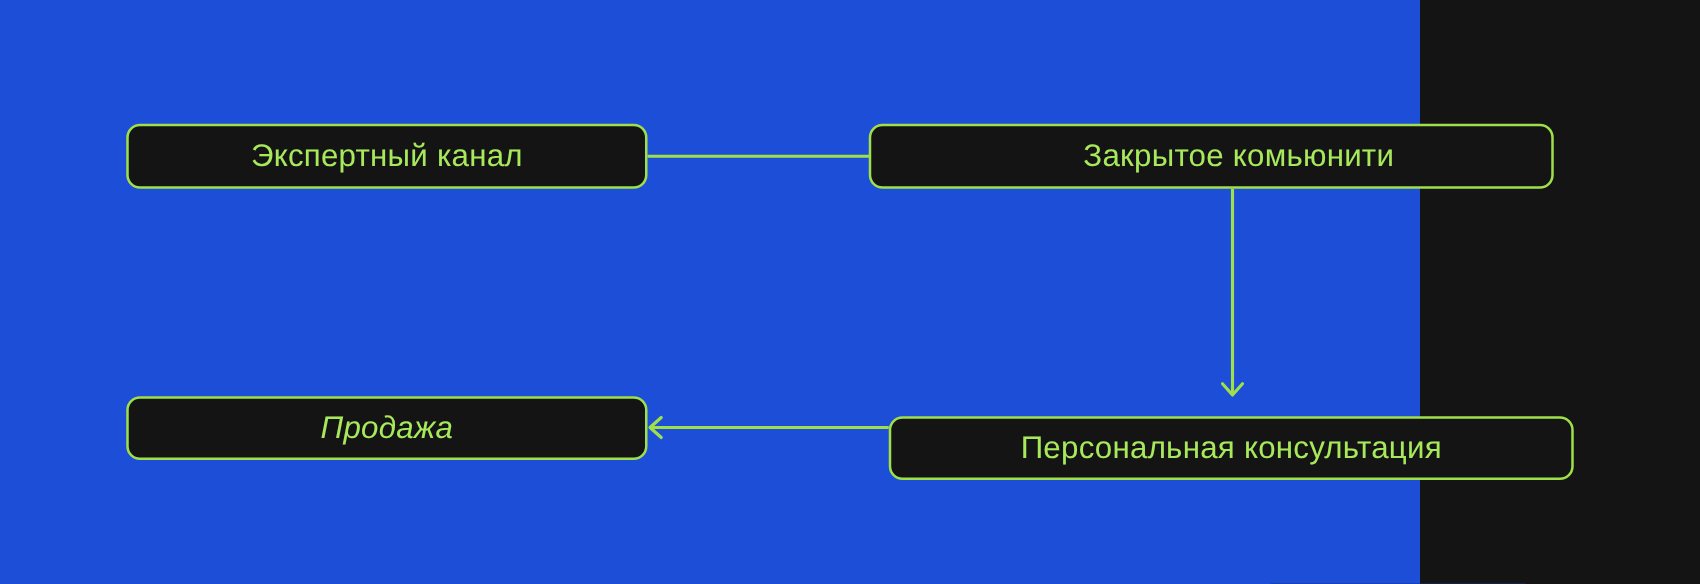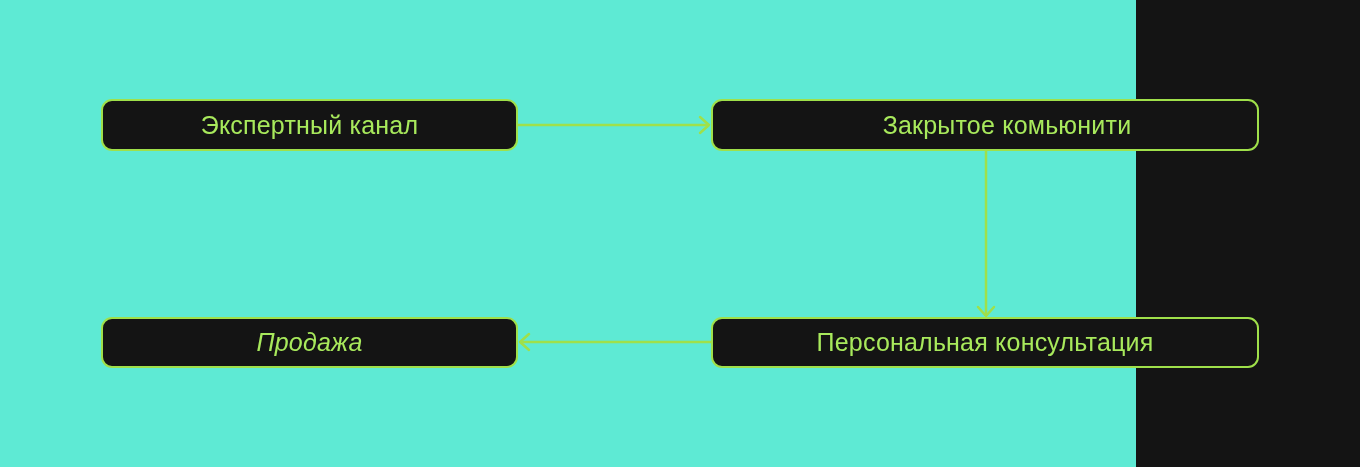--- a/index.html
+++ b/index.html
@@ -10,21 +10,21 @@
     width: 1360px;
     height: 467px;
     background: #141414;
     font-family: "Liberation Sans", sans-serif;
     overflow: hidden;
   }
   #canvas {
     position: relative;
     width: 1136px;
     height: 467px;
-    background: #5eead4;
+    background: #1d4ed8;
   }
   svg.edges {
     position: absolute;
     left: 0;
     top: 0;
     width: 1360px;
     height: 467px;
     overflow: visible;
     pointer-events: none;
   }
@@ -43,23 +43,23 @@
     font-size: 25px;
     font-weight: 400;
     letter-spacing: 0.2px;
     line-height: 1;
     white-space: nowrap;
     text-align: center;
     font-family: "Liberation Sans", sans-serif;
   }
   
   #node-expert-channel   { left: 101px; top: 99px;  width: 417px; height: 52px; }
-  #node-closed-community { left: 711px; top: 99px;  width: 548px; height: 52px; padding-left: 44px; }
+  #node-closed-community { left: 695px; top: 99px;  width: 548px; height: 52px; padding-left: 44px; }
   #node-sale            { left: 101px; top: 317px; width: 417px; height: 51px; font-style: italic; }
-  #node-consultation    { left: 711px; top: 317px; width: 548px; height: 51px; }
+  #node-consultation    { left: 711px; top: 333px; width: 548px; height: 51px; }
 </style>
 </head>
 <body>
 
 <div id="canvas">
 
   <svg class="edges" viewBox="0 0 1360 467" width="1360" height="467">
 
     <g>
       <line x1="518" y1="125" x2="709" y2="125" stroke="#9FE04A" stroke-width="2.5" stroke-linecap="butt"></line>

